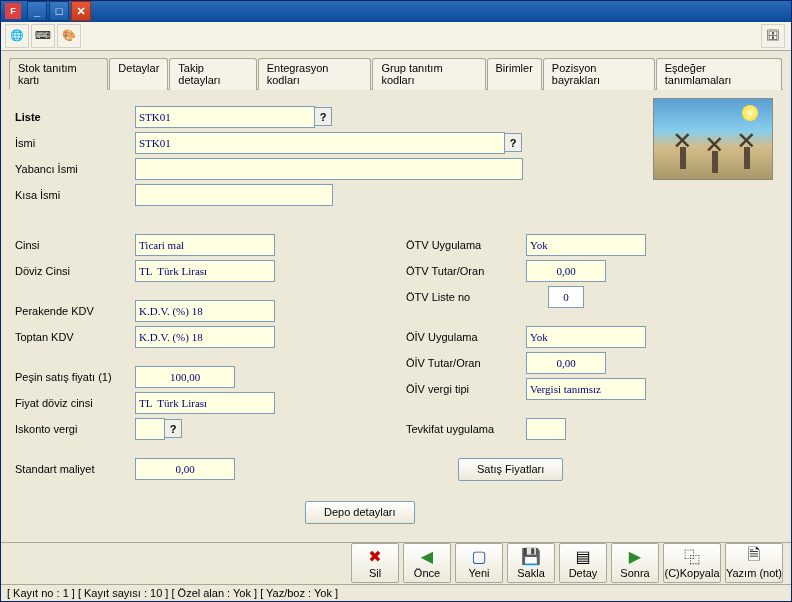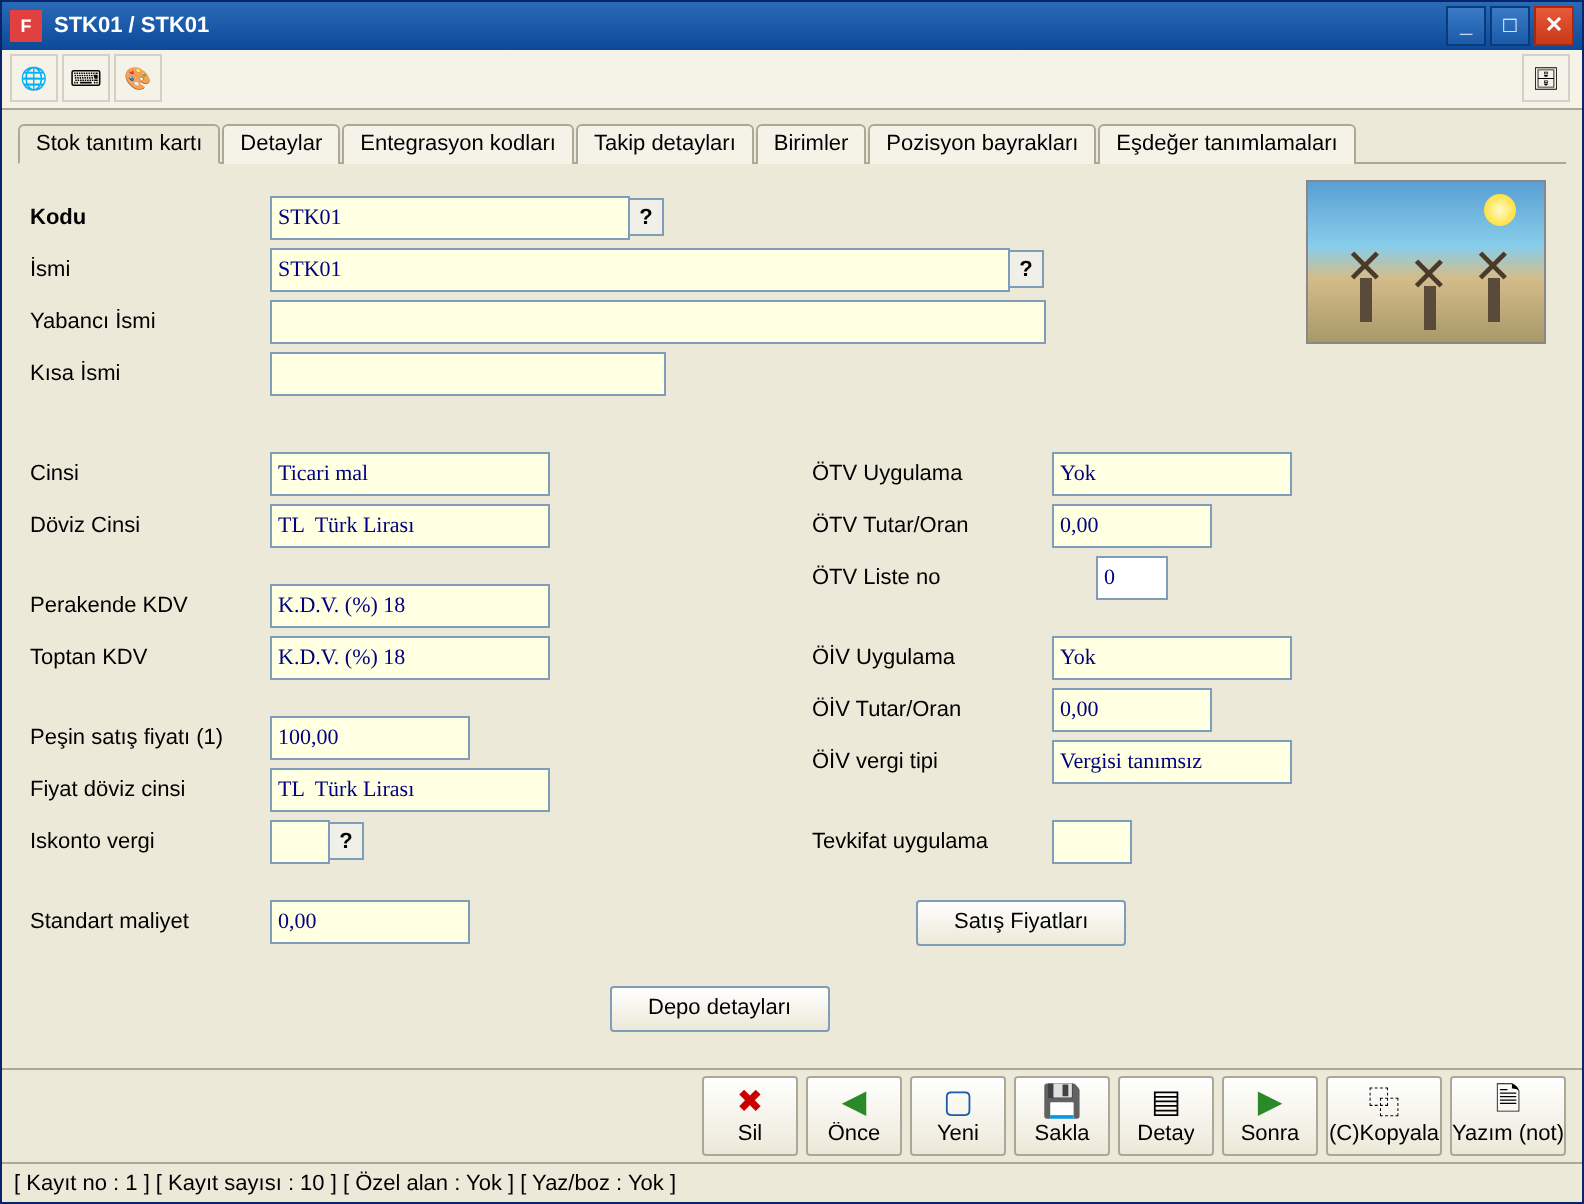--- a/index.html
+++ b/index.html
@@ -17,21 +17,21 @@
 .content { flex: 1; padding: 6px 8px; display: flex; flex-direction: column; }
 .tabbar { display: flex; border-bottom: 1px solid #aca899; margin-bottom: 4px; }
 .tab { padding: 3px 8px; border: 1px solid #aca899; border-bottom: none; background: #f5f3e8; margin-right: 1px; cursor: pointer; border-radius: 3px 3px 0 0; position: relative; top: 1px; }
 .tab.active { background: #ece9d8; border-bottom: 1px solid #ece9d8; z-index: 1; }
 .form-area { flex: 1; padding: 12px 6px; position: relative; overflow: auto; }
 .row { display: flex; align-items: center; margin-bottom: 4px; min-height: 21px; }
 .label { width: 120px; flex-shrink: 0; }
 .label.bold { font-weight: bold; }
 .input { height: 19px; border: 1px solid #7f9db9; background: #ffffe1; padding: 10px 3px; font-family: Tahoma; font-size: 11px; color: #000080; }
 .input.white { background: #fff; }
-.input.right { text-align: left; }
+.input.right { text-align: center; }
 .help-btn { width: 18px; height: 19px; border: 1px solid #7f9db9; background: #f0f0e8; display: inline-flex; align-items: center; justify-content: center; cursor: pointer; font-weight: bold; margin-left: -1px; }
 .columns { display: flex; gap: 20px; margin-top: 10px; }
 .col { flex: 1; }
 .col-right { flex: 1; }
 .image-placeholder { position: absolute; right: 10px; top: 4px; width: 120px; height: 82px; background: linear-gradient(to bottom, #5a9fd4 0%, #87ceeb 40%, #d4bc8a 60%, #a89968 100%); border: 1px solid #888; overflow: hidden; }
 .windmill { position: absolute; width: 22px; height: 40px; bottom: 10px; }
 .windmill::before { content: ''; position: absolute; bottom: 0; left: 8px; width: 6px; height: 22px; background: #5a4a3a; }
 .windmill::after { content: '✕'; position: absolute; top: 0; left: 2px; font-size: 20px; color: #4a3a2a; transform: scale(1.2); }
 .action-btn { height: 23px; padding: 0 18px; border: 1px solid #7f9db9; background: linear-gradient(to bottom, #fff, #ece9d8); cursor: pointer; border-radius: 2px; }
 .btn-row { display: flex; gap: 16px; margin-top: 10px; margin-left: 140px; }
@@ -42,21 +42,20 @@
 .statusbar { height: 20px; background: #ece9d8; border-top: 1px solid #aca899; display: flex; align-items: center; padding: 0 6px; font-size: 10px; }
 .spacer-row { height: 14px; }
 .sun { position: absolute; right: 14px; top: 6px; width: 16px; height: 16px; background: radial-gradient(circle, #fffacd, #ffd700); border-radius: 50%; }
 </style>
 </head>
 <body>
 
 <div class="window">
   <div class="titlebar">
     <span class="titlebar-icon">F</span>
-    <span class="titlebar-text">STK01 / STK01</span>
     <div class="titlebar-buttons">
       <div class="titlebar-btn">_</div>
       <div class="titlebar-btn">□</div>
       <div class="titlebar-btn close">✕</div>
     </div>
   </div>
 
   <div class="toolbar">
     <div class="toolbar-btn">
         <span>🌐</span>
@@ -70,37 +69,38 @@
     <div class="toolbar-spacer"></div>
     <div class="toolbar-btn">
         <span>🗄</span>
       </div>
   </div>
 
   <div class="content">
     <div class="tabbar">
       <div class="tab active">Stok tanıtım kartı</div>
       <div class="tab">Detaylar</div>
+      <div class="tab">Takip detayları</div>
       <div class="tab">Entegrasyon kodları</div>
-      <div class="tab">Takip detayları</div>
+      <div class="tab">Grup tanıtım kodları</div>
       <div class="tab">Birimler</div>
       <div class="tab">Pozisyon bayrakları</div>
       <div class="tab">Eşdeğer tanımlamaları</div>
     </div>
 
     <div class="form-area">
       <div class="image-placeholder">
         <div class="sun"></div>
         <div class="windmill" style="left:18px;"></div>
         <div class="windmill" style="left:50px; bottom:6px;"></div>
         <div class="windmill" style="left:82px;"></div>
       </div>
 
       <div class="row">
-        <span class="label bold">Kodu</span>
+        <span class="label bold">Liste</span>
         <input class="input" style="width: 180px;" value="STK01">
         <span class="help-btn">?</span>
       </div>
       <div class="row">
         <span class="label">İsmi</span>
         <input class="input" style="width: 370px;" value="STK01">
         <span class="help-btn">?</span>
       </div>
       <div class="row">
         <span class="label">Yabancı İsmi</span>

